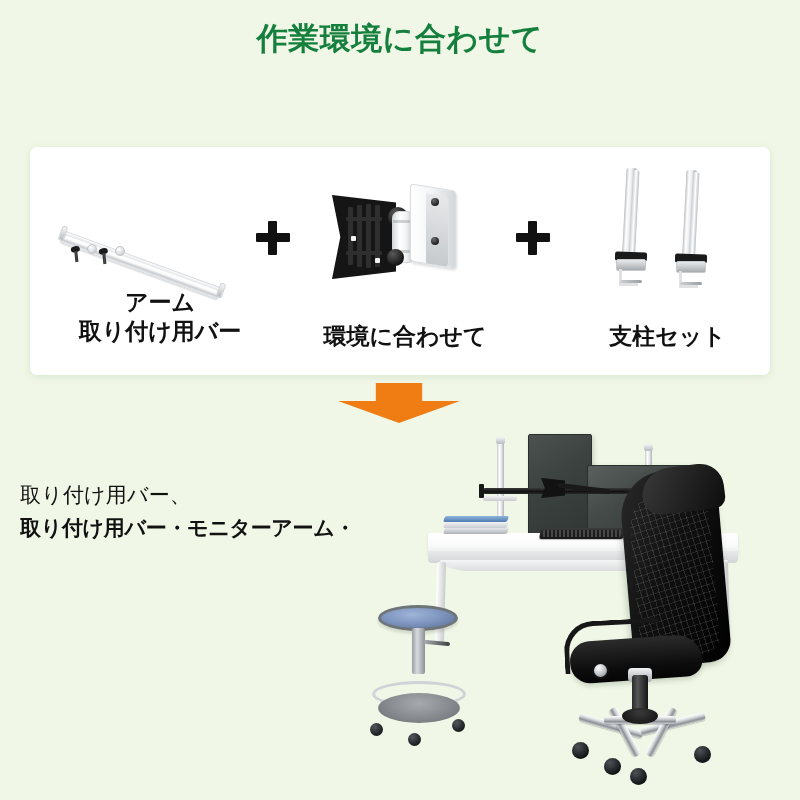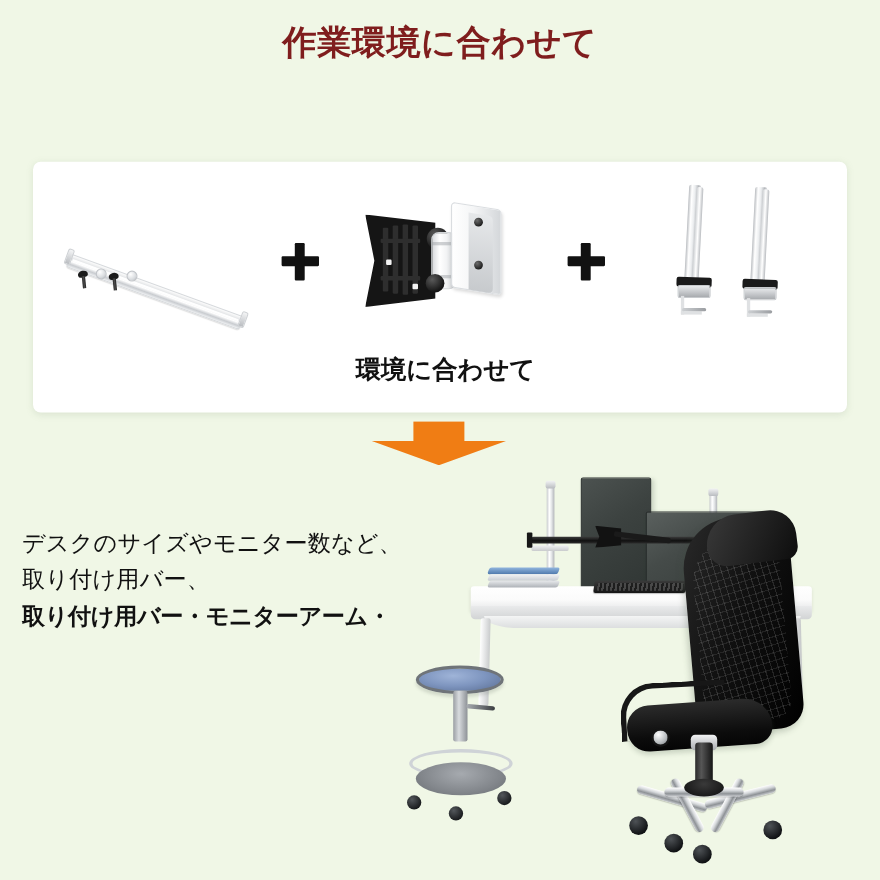--- a/index.html
+++ b/index.html
@@ -15,21 +15,21 @@
     -webkit-font-smoothing: antialiased;
   }
   #stage { position: absolute; inset: 0; width: 800px; height: 800px; }
 
   
   .headline {
     position: absolute;
     left: 0; top: 18px;
     width: 800px;
     text-align: center;
-    color: #7f1d1d;
+    color: #15803d;
     font-weight: 700;
     font-size: 31px;
     line-height: 1.38;
     letter-spacing: 0.5px;
   }
   .headline .hl-line { display: block; white-space: nowrap; }
   .headline .hl-line.l2 { font-size: 31.5px; letter-spacing: -0.2px; }
 
   
   .product-card {
@@ -477,26 +477,30 @@
     <div class="pole-unit" style="left:64px; top:2px;">
       <div class="pole-shaft"></div>
       <div class="pole-shaft2"></div>
       <div class="pole-pad"></div>
       <div class="pole-clampbody"></div>
       <div class="pole-clamp-c"></div>
       <div class="pole-screwrod"></div>
     </div>
   </div>
 
+  <div class="prod-label" id="label-bar">
+    <span>アーム</span><br>
+    <span>取り付け用バー</span>
+  </div>
   <div class="prod-label" id="label-arm">環境に合わせて</div>
+  <div class="prod-label" id="label-pole">支柱セット</div>
 
   <div class="arrow-down"></div>
 
   <div class="desc">
-    <span class="d-line reg">デスクのサイズやモニター数など、</span>
     <span class="d-line reg">取り付け用バー、</span>
     <span class="d-line bold">取り付け用バー・モニターアーム・</span>
   </div>
 
   <div class="scene">
 
     <div class="sc-pole" id="sc-pole-l"></div>
     <div class="sc-pole-cap" style="left:156px; top:27px;"></div>
     <div class="sc-pole" id="sc-pole-r"></div>
     <div class="sc-pole-cap" style="left:304px; top:34px;"></div>

